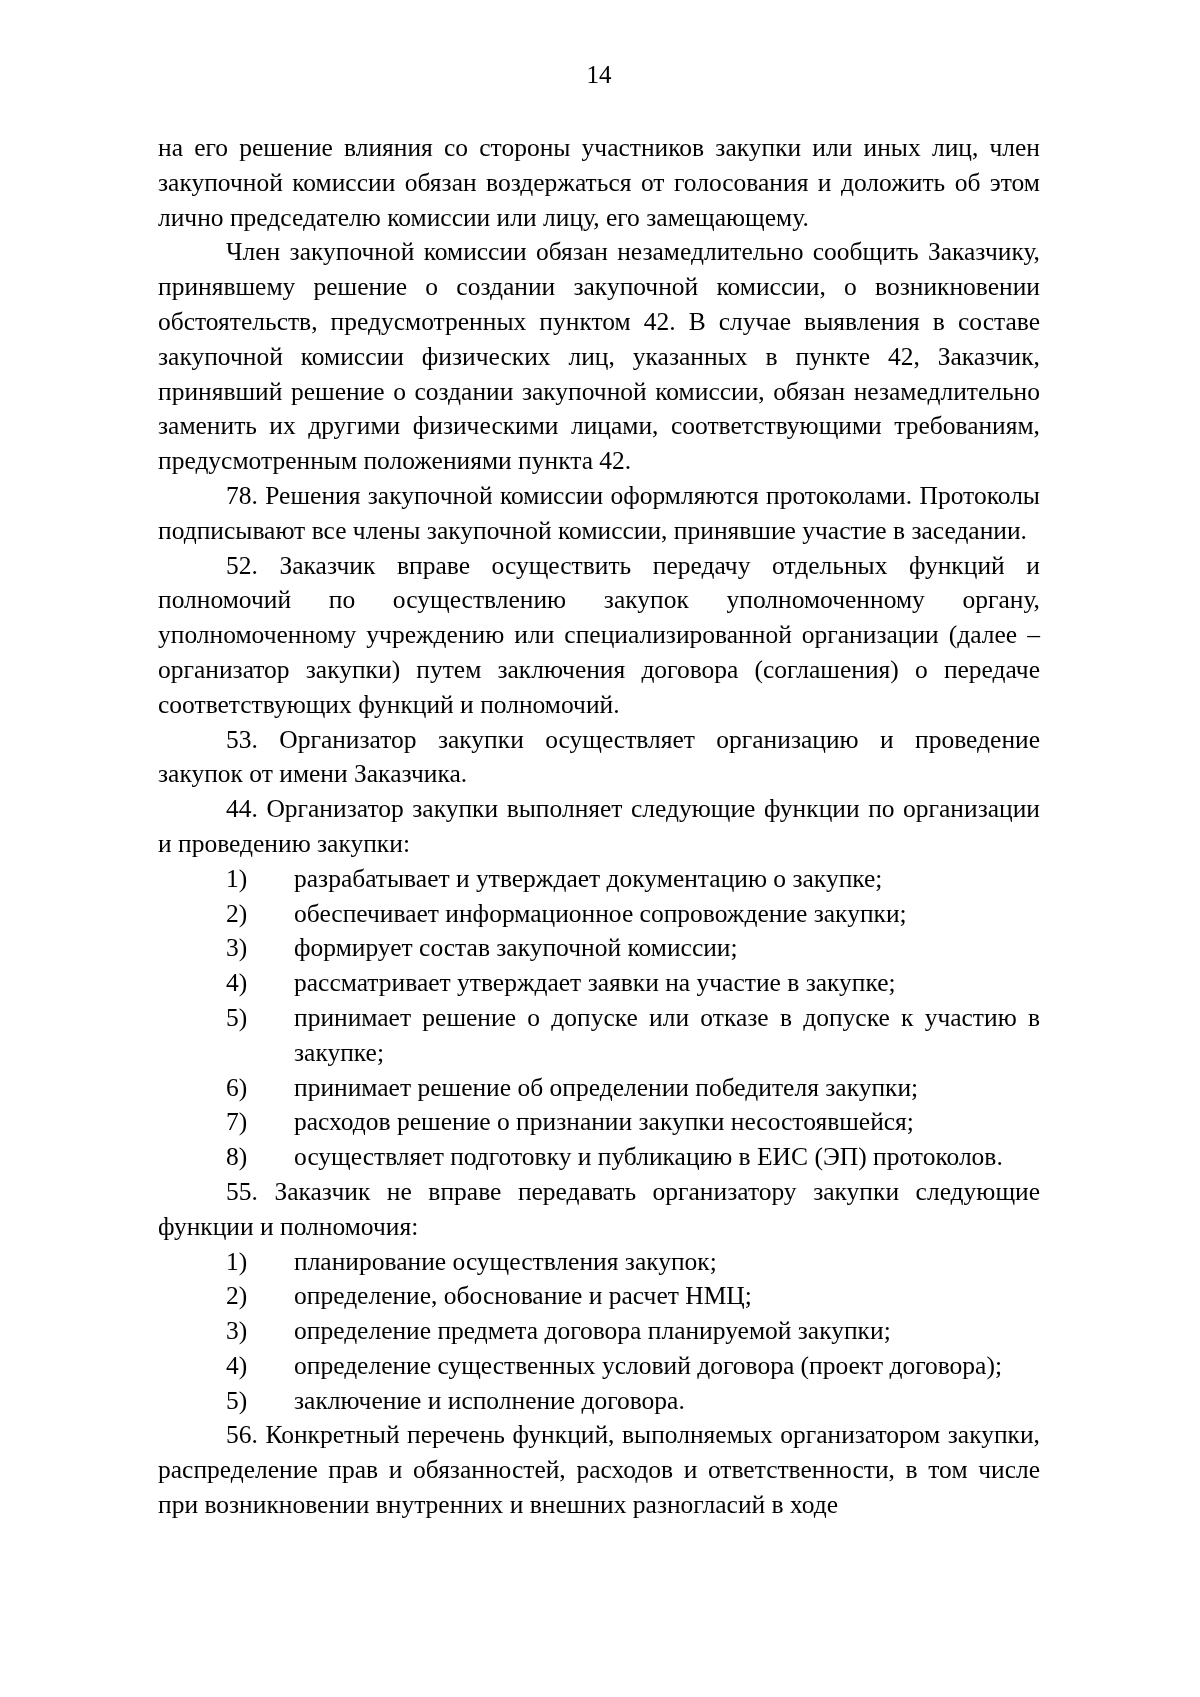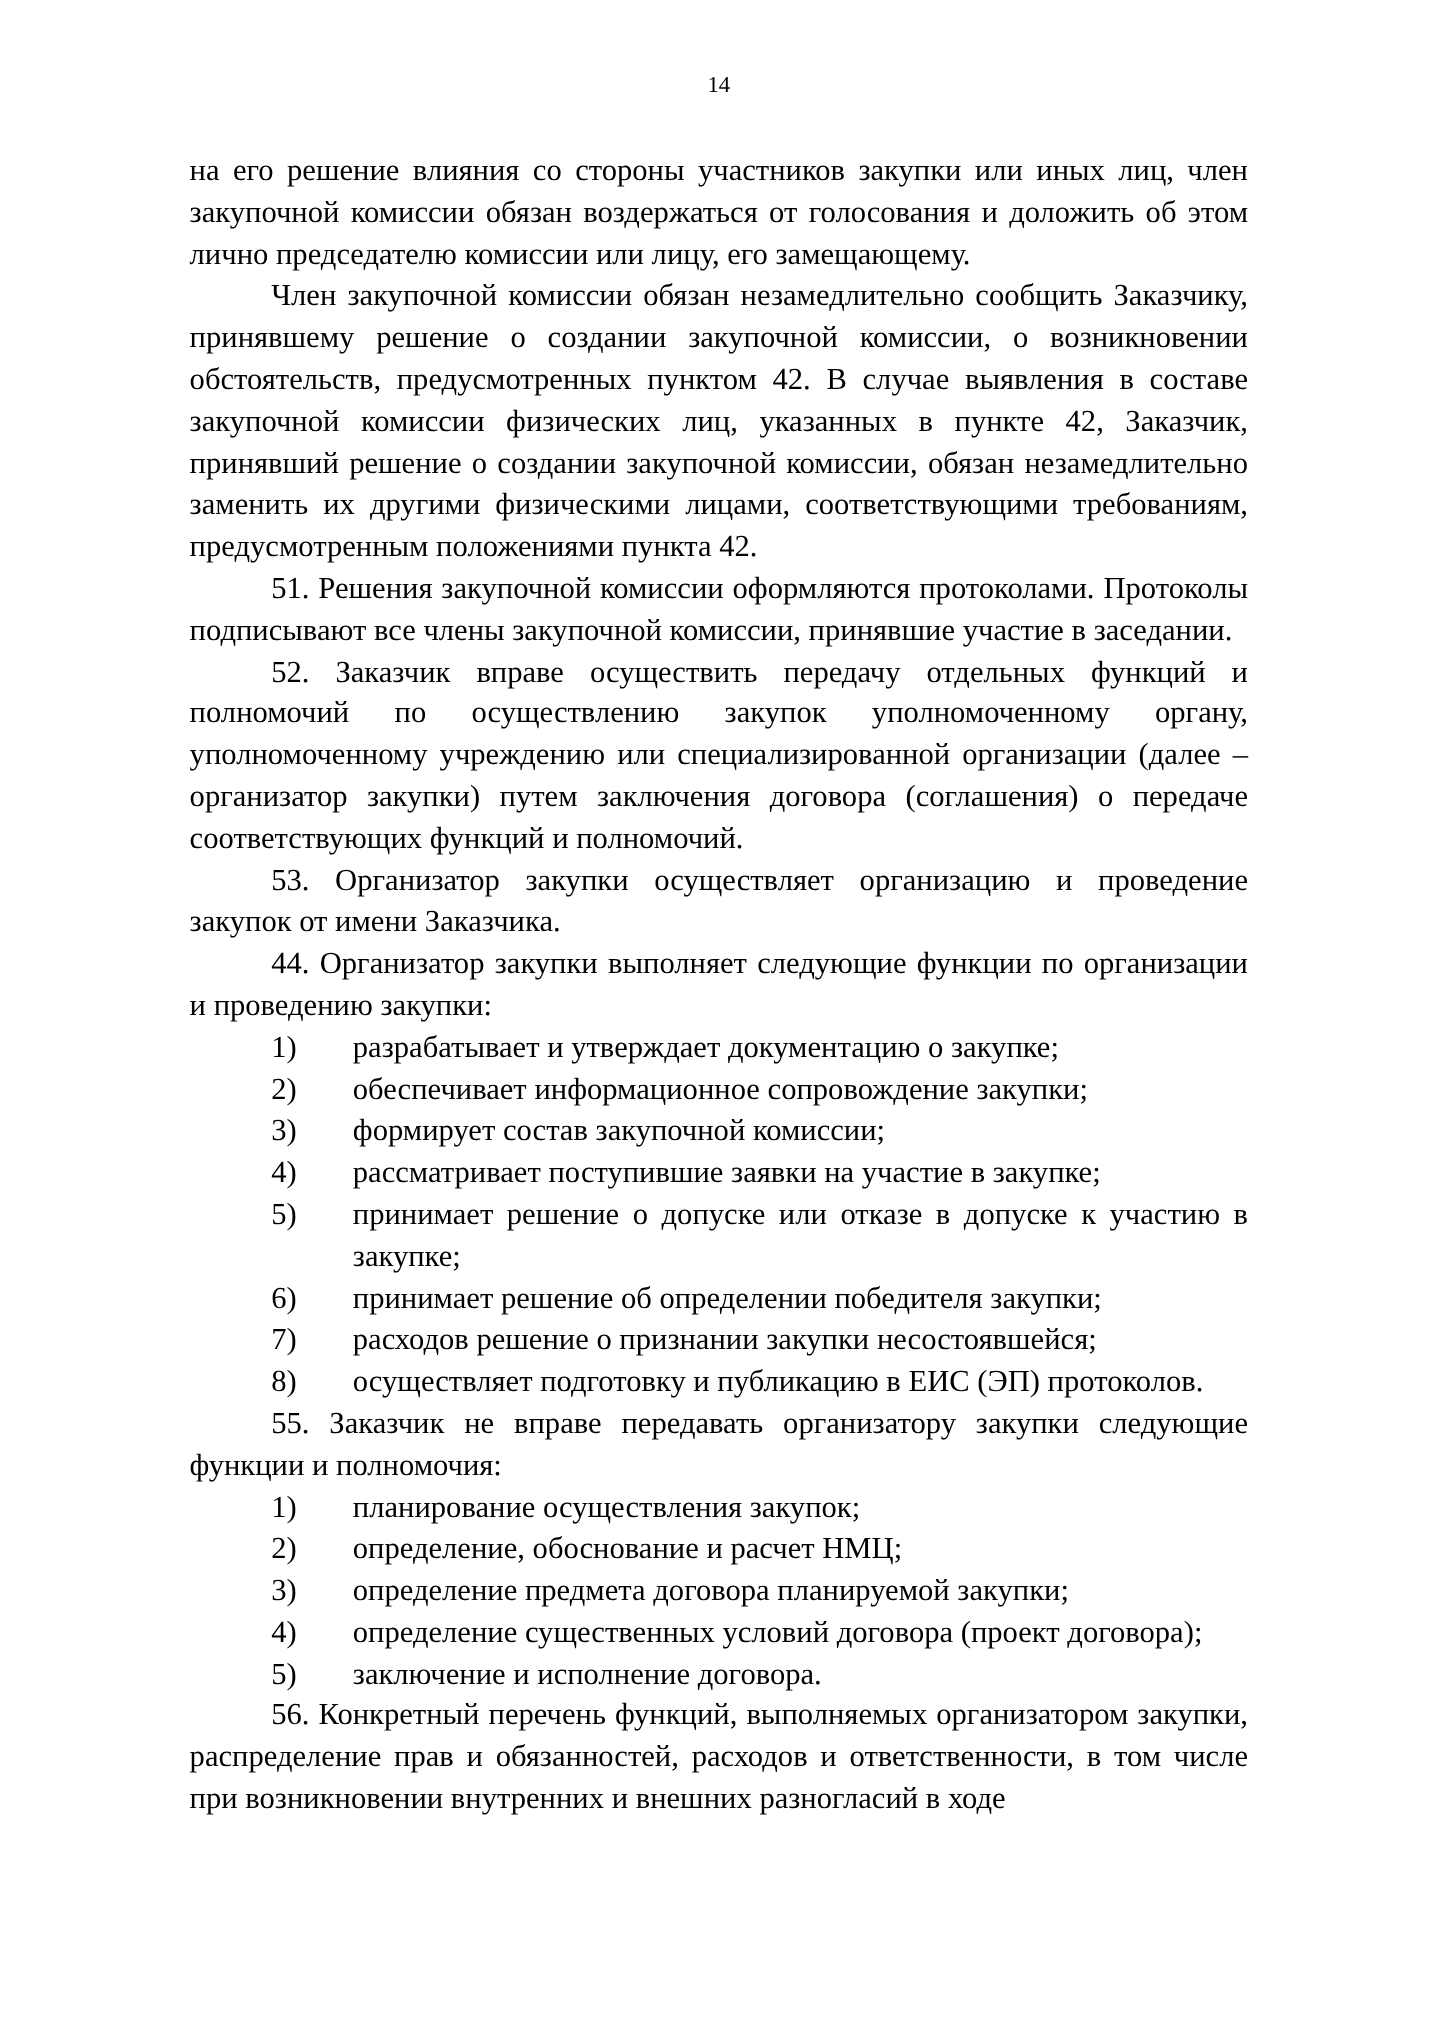--- a/index.html
+++ b/index.html
@@ -15,21 +15,21 @@
   }
   .page {
     width: 1200px;
     min-height: 1697px;
     box-sizing: border-box;
     padding: 62px 160px 40px 158px;
     position: relative;
   }
   .page-number {
     text-align: center;
-    font-size: 19px;
+    font-size: 25px;
     line-height: 1;
     margin-bottom: 44px;
   }
   .doc-body {
     font-size: 25.5px;
     line-height: 1.365;
   }
   p.para {
     margin: 0;
     text-align: justify;
@@ -72,21 +72,21 @@
 <div class="page">
 
   <div class="page-number">14</div>
 
   <div class="doc-body">
 
     <p class="para noindent">на его решение влияния со стороны участников закупки или иных лиц, член закупочной комиссии обязан воздержаться от голосования и доложить об этом лично председателю комиссии или лицу, его замещающему.</p>
 
     <p class="para indent">Член закупочной комиссии обязан незамедлительно сообщить Заказчику, принявшему решение о создании закупочной комиссии, о возникновении обстоятельств, предусмотренных пунктом 42. В случае выявления в составе закупочной комиссии физических лиц, указанных в пункте 42, Заказчик, принявший решение о создании закупочной комиссии, обязан незамедлительно заменить их другими физическими лицами, соответствующими требованиям, предусмотренным положениями пункта 42.</p>
 
-    <p class="para indent">51. Решения закупочной комиссии оформляются протоколами. Протоколы подписывают все члены закупочной комиссии, принявшие участие в заседании.</p>
+    <p class="para indent">78. Решения закупочной комиссии оформляются протоколами. Протоколы подписывают все члены закупочной комиссии, принявшие участие в заседании.</p>
 
 
     <p class="para indent">52. Заказчик вправе осуществить передачу отдельных функций и полномочий по осуществлению закупок уполномоченному органу, уполномоченному учреждению или специализированной организации (далее – организатор закупки) путем заключения договора (соглашения) о передаче соответствующих функций и полномочий.</p>
 
     <p class="para indent">53. Организатор закупки осуществляет организацию и проведение закупок от имени Заказчика.</p>
 
     <p class="para indent">44. Организатор закупки выполняет следующие функции по организации и проведению закупки:</p>
 
     <div class="list-54">
       <div class="list-item">
@@ -96,21 +96,21 @@
       <div class="list-item">
         <span class="marker">2)</span>
         <span class="item-text">обеспечивает информационное сопровождение закупки;</span>
       </div>
       <div class="list-item">
         <span class="marker">3)</span>
         <span class="item-text">формирует состав закупочной комиссии;</span>
       </div>
       <div class="list-item">
         <span class="marker">4)</span>
-        <span class="item-text">рассматривает поступившие заявки на участие в закупке;</span>
+        <span class="item-text">рассматривает утверждает заявки на участие в закупке;</span>
       </div>
       <div class="list-item">
         <span class="marker">5)</span>
         <span class="item-text">принимает решение о допуске или отказе в допуске к участию в закупке;</span>
       </div>
       <div class="list-item">
         <span class="marker">6)</span>
         <span class="item-text">принимает решение об определении победителя закупки;</span>
       </div>
       <div class="list-item">

